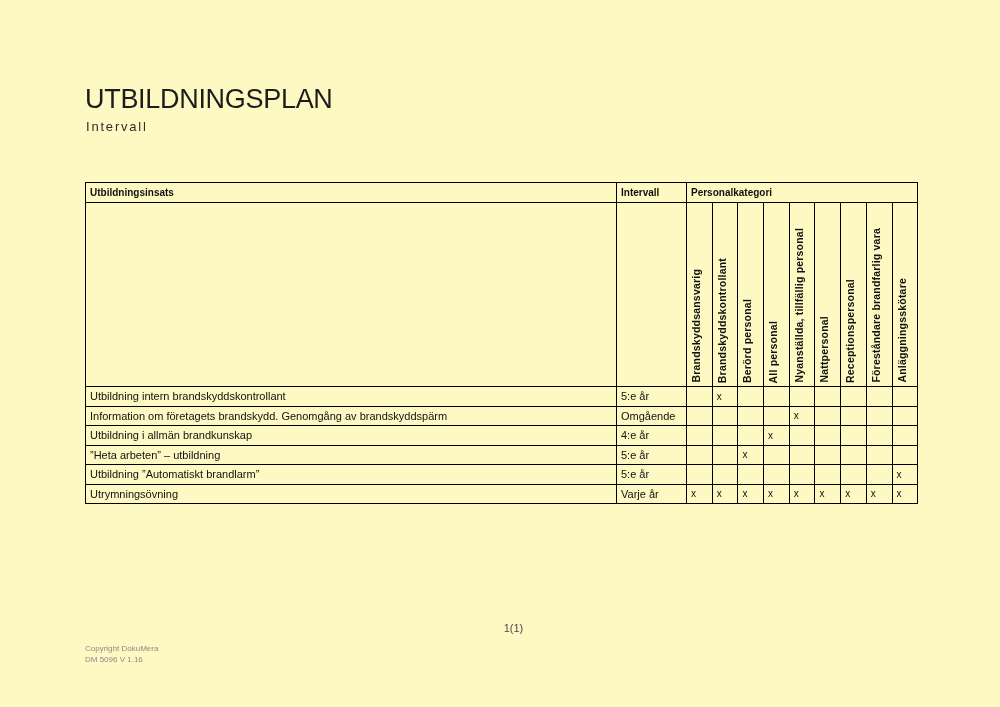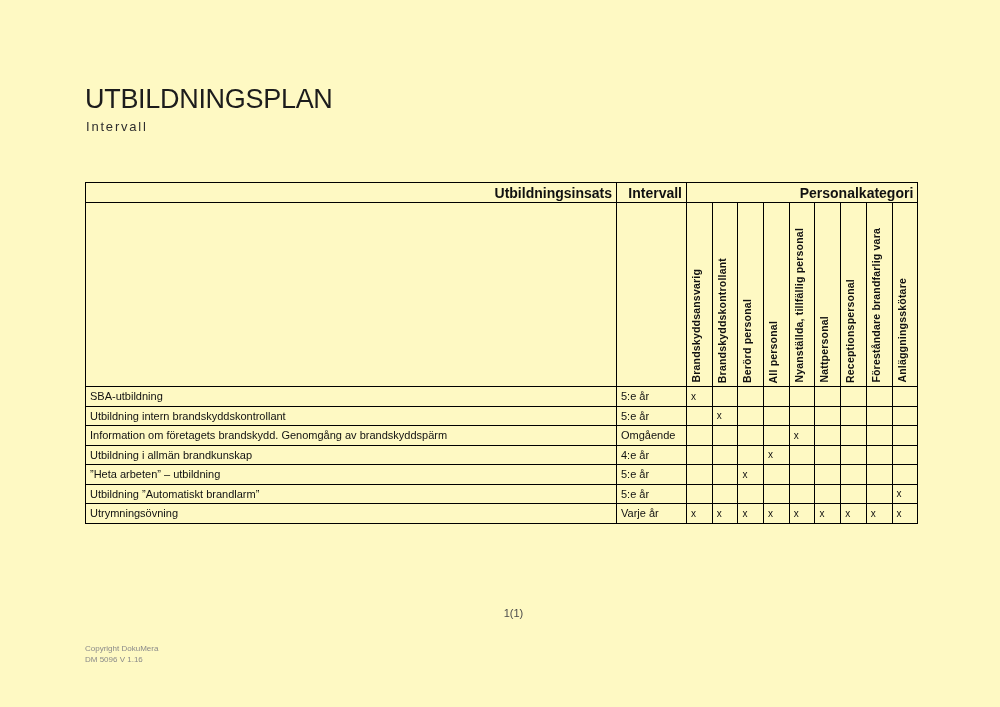--- a/index.html
+++ b/index.html
@@ -44,42 +44,42 @@
     color: #111111;
   }
   table.training td, table.training th {
     border: 1px solid #000000;
     padding: 1px 4px;
     vertical-align: middle;
     text-align: left;
     font-weight: 400;
     overflow: hidden;
   }
-  tr.hdr-row th { height: 20px; font-weight: 700; font-size: 14px; text-align: right; }
+  tr.hdr-row th { height: 20px; font-weight: 700; font-size: 10px; }
   tr.tall-row { height: 184px; }
   tr.tall-row td { vertical-align: bottom; }
   td.cat-cell { text-align: center; padding: 3px 0 5px 0; }
   td.cat-cell .rot {
     display: inline-block;
     writing-mode: vertical-rl;
     transform: rotate(180deg);
     white-space: nowrap;
     font-weight: 700;
     font-size: 10.5px;
     line-height: 1;
     letter-spacing: 0.2px;
   }
   tbody.data tr { height: 19.5px; }
   td.name-cell { font-size: 11px; }
   td.interval-cell { font-size: 11px; }
   td.mark-cell { text-align: center; font-size: 10px; padding: 1px 0; }
   .page-number {
     position: absolute;
     left: 0;
-    top: 607px;
+    top: 622px;
     width: 1000px;
     text-align: center;
     font-size: 11px;
     color: #4a4a4a;
     padding-left: 27px;
   }
   .footer {
     position: absolute;
     left: 85px;
     top: 643px;
@@ -125,33 +125,20 @@
         <td class="cat-cell"><span class="rot">All personal</span></td>
         <td class="cat-cell"><span class="rot">Nyanställda, tillfällig personal</span></td>
         <td class="cat-cell"><span class="rot">Nattpersonal</span></td>
         <td class="cat-cell"><span class="rot">Receptionspersonal</span></td>
         <td class="cat-cell"><span class="rot">Föreståndare brandfarlig vara</span></td>
         <td class="cat-cell"><span class="rot">Anläggningsskötare</span></td>
       </tr>
     </thead>
     <tbody class="data">
         <tr>
-          <td class="name-cell">SBA-utbildning</td>
-          <td class="interval-cell">5:e år</td>
-          <td class="mark-cell">x</td>
-          <td class="mark-cell"></td>
-          <td class="mark-cell"></td>
-          <td class="mark-cell"></td>
-          <td class="mark-cell"></td>
-          <td class="mark-cell"></td>
-          <td class="mark-cell"></td>
-          <td class="mark-cell"></td>
-          <td class="mark-cell"></td>
-        </tr>
-        <tr>
           <td class="name-cell">Utbildning intern brandskyddskontrollant</td>
           <td class="interval-cell">5:e år</td>
           <td class="mark-cell"></td>
           <td class="mark-cell">x</td>
           <td class="mark-cell"></td>
           <td class="mark-cell"></td>
           <td class="mark-cell"></td>
           <td class="mark-cell"></td>
           <td class="mark-cell"></td>
           <td class="mark-cell"></td>

